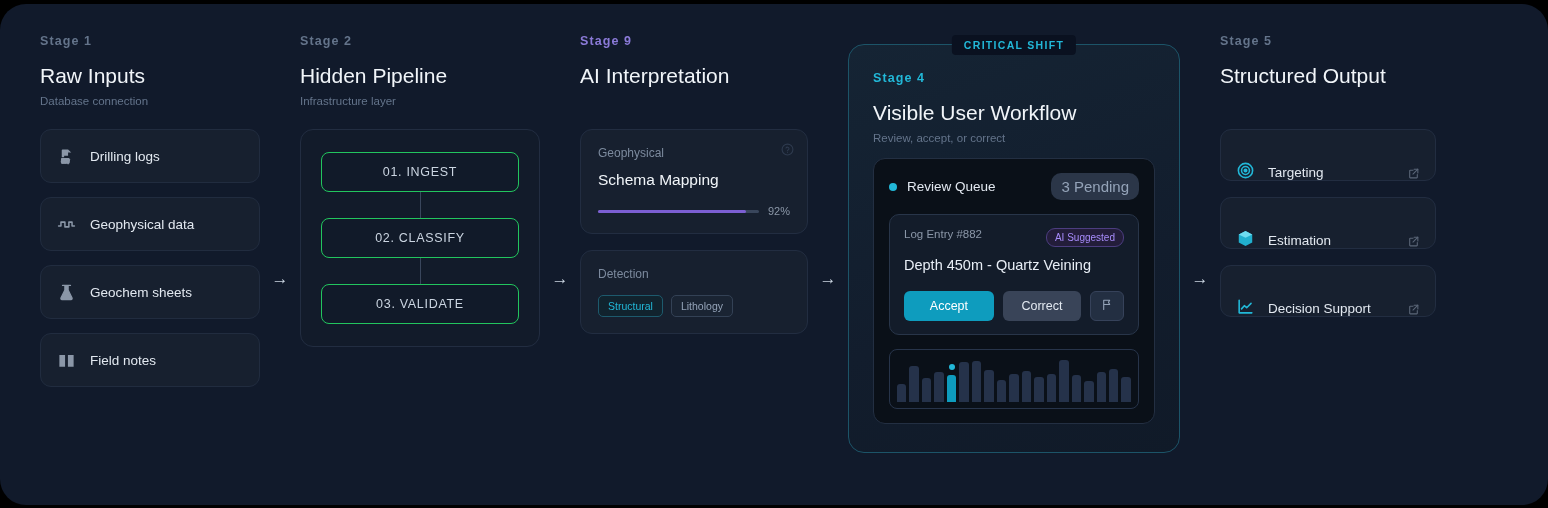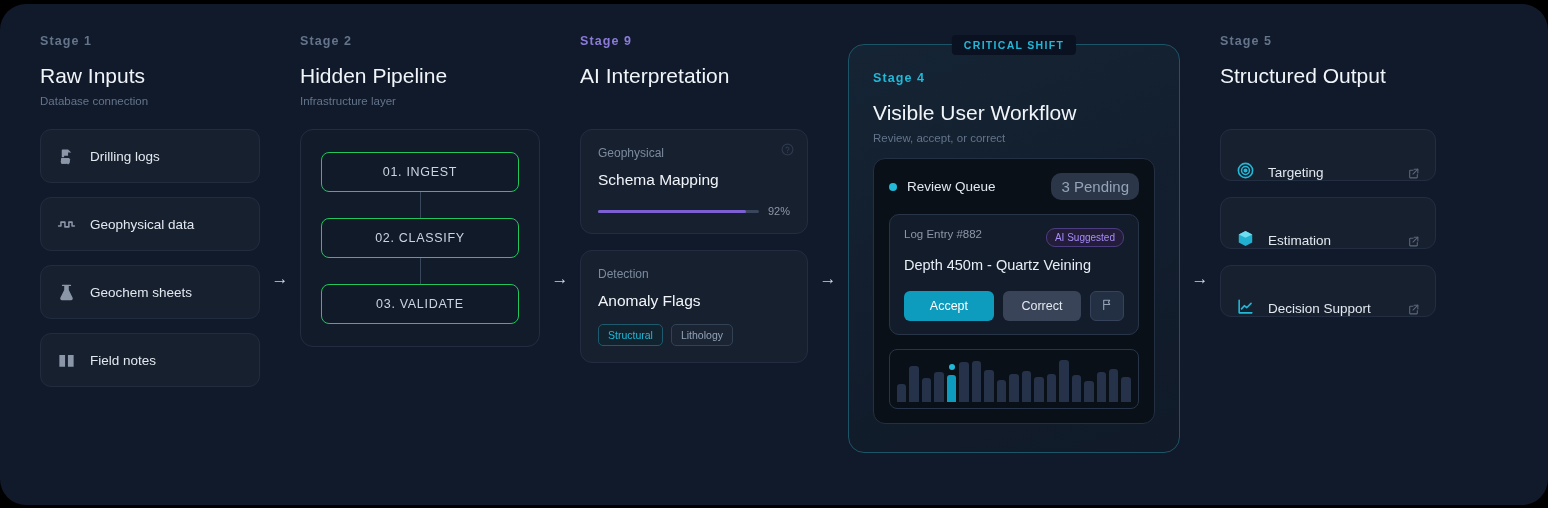--- a/index.html
+++ b/index.html
@@ -301,21 +301,20 @@
         <div class="prog-row">
           <div class="prog-track">
             <div class="prog-fill" id="progFill" style="width: 92%;"></div>
           </div>
           <div class="prog-pct">92%</div>
         </div>
       </div>
 
       <div class="ai-card">
         <div class="ai-kicker">Detection</div>
-        <div class="ai-title">Anomaly Flags</div>
         <div class="tags">
           <span class="tag on">Structural</span>
           <span class="tag">Lithology</span>
         </div>
       </div>
     </div>
 
     <div class="arrow">→</div>
 
     <div class="stage s4-wrap">

